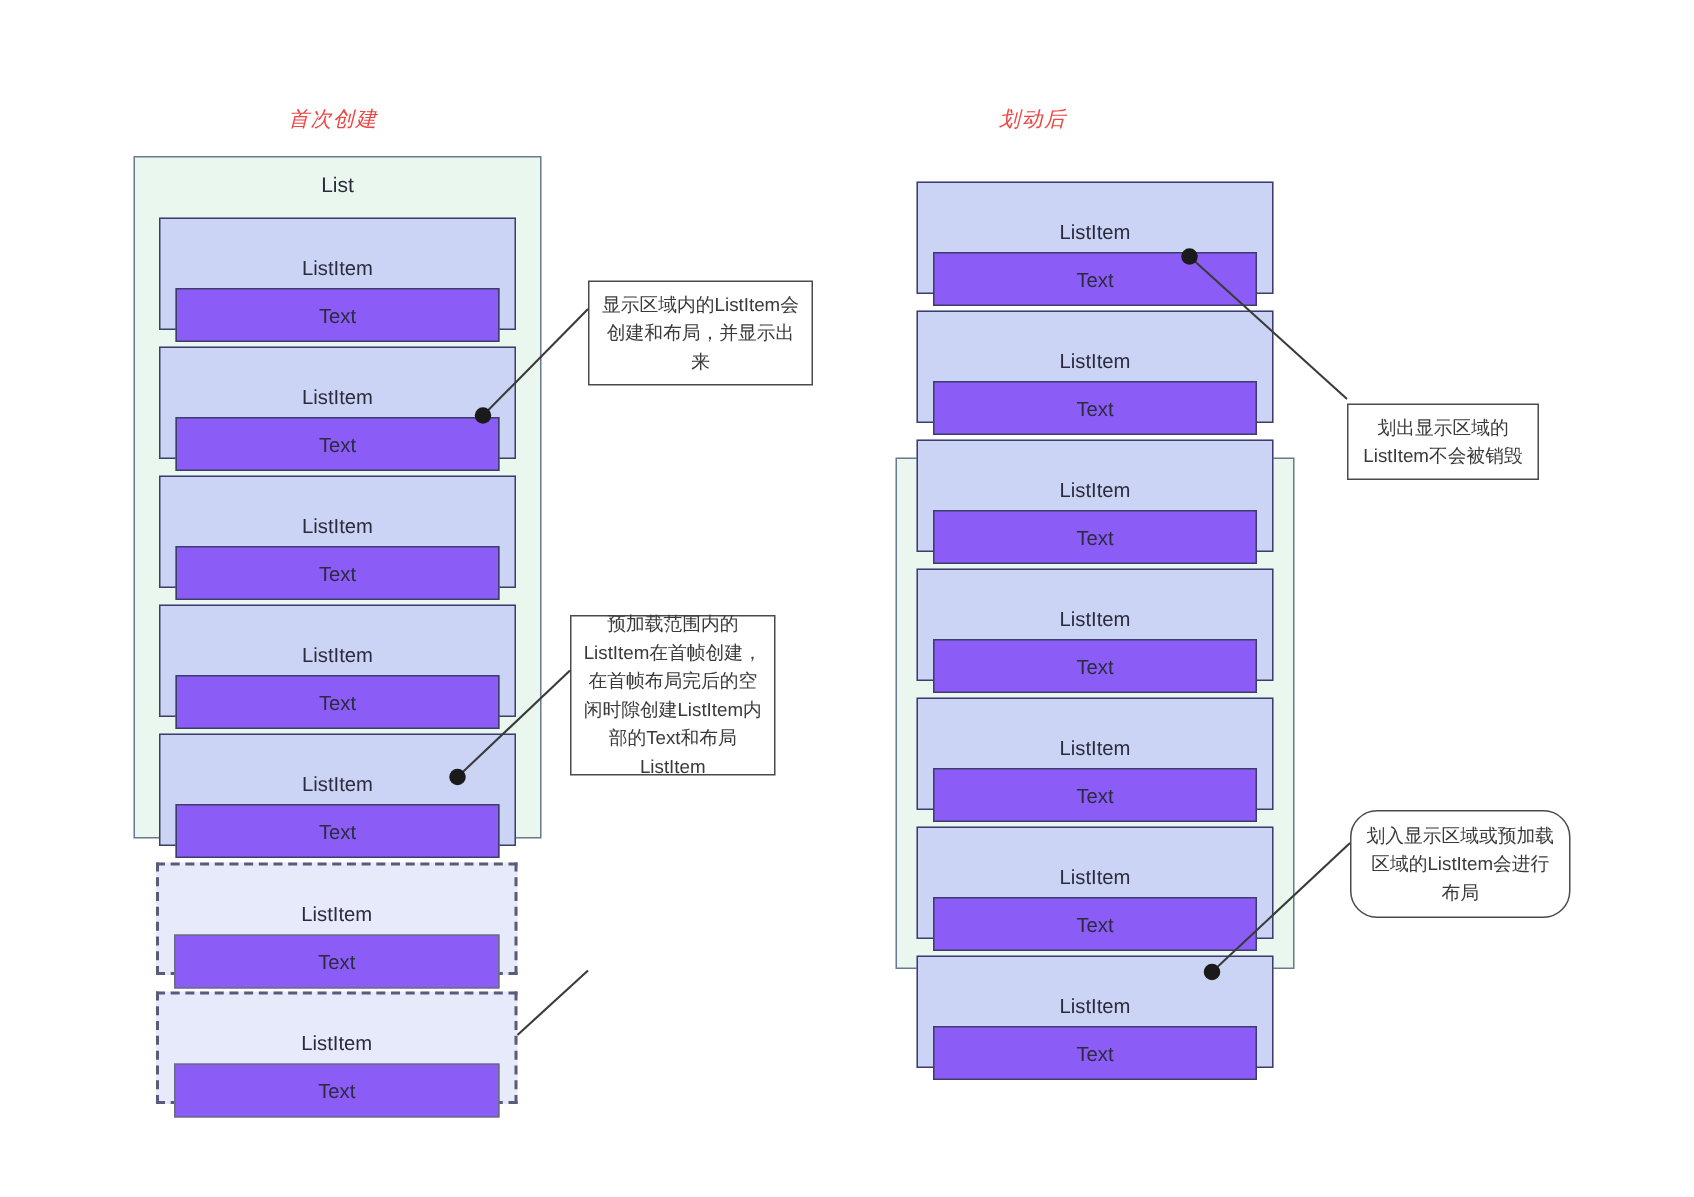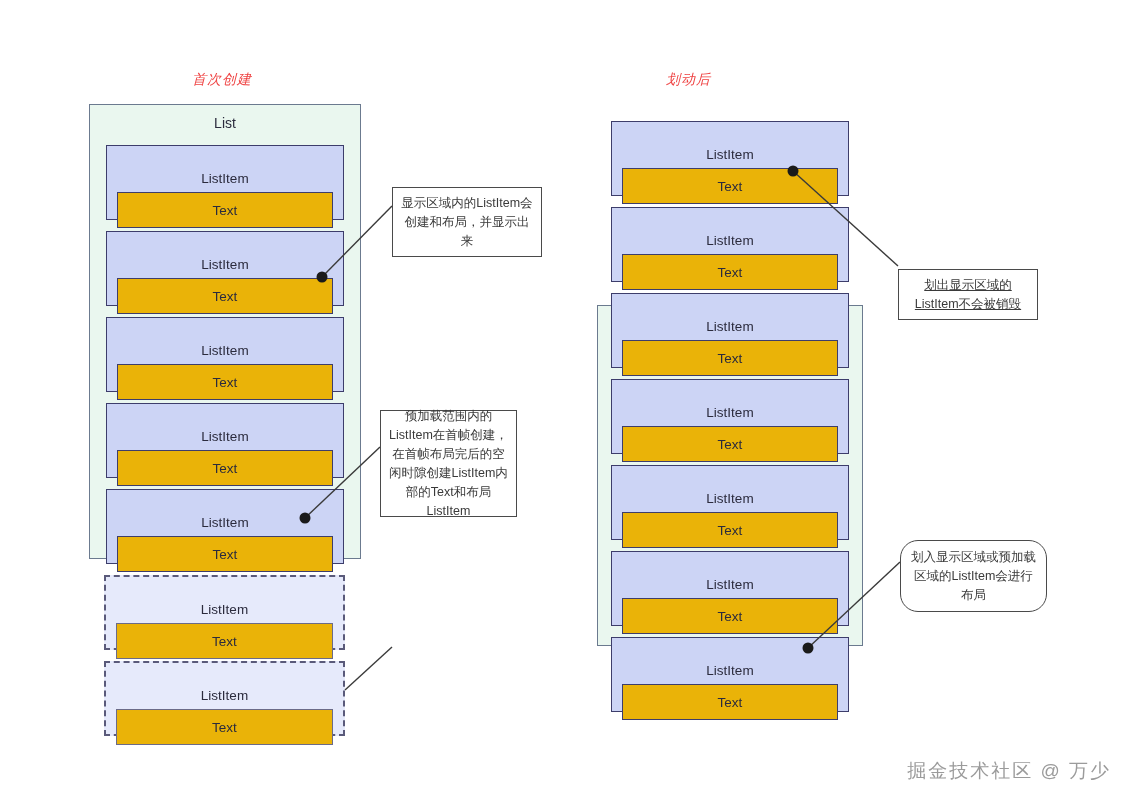--- a/index.html
+++ b/index.html
@@ -72,21 +72,21 @@
     text-align: center;
     font-size: 13.5px;
     color: #2b2b3d;
     line-height: 20px;
     margin-bottom: 3px;
   }
   .text-box {
     box-sizing: border-box;
     margin: 0 10px;
     height: 36px;
-    background: #eab308;
+    background: #8b5cf6;
     border: 1.5px solid #3d3d6b;
     display: flex;
     align-items: center;
     justify-content: center;
     font-size: 13.5px;
     color: #2b2b3d;
   }
   .list-item.ghost .text-box {
     border: 1.5px solid #6b6b88;
   }
@@ -226,19 +226,18 @@
 
     <line x1="808" y1="648" x2="900" y2="562" stroke="#3a3a3a" stroke-width="1.4"></line>
     <circle cx="808" cy="648" r="5.5" fill="#1a1a1a"></circle>
   </svg>
 
   <div class="callout" id="callout-visible" style="left:392px; top:171px; width:150px; height:70px;">显示区域内的ListItem会创建和布局，并显示出来</div>
 
   <div class="callout" id="callout-preload-in" style="left:380px; top:394px; width:137px; height:107px; text-align:center;">预加载范围内的ListItem在首帧创建，在首帧布局完后的空闲时隙创建ListItem内部的Text和布局ListItem</div>
 
 
-  <div class="callout" id="callout-scroll-out" style="left:898px; top:253px; width:140px; height:51px;text-decoration:underline;">划出显示区域的ListItem不会被销毁</div>
+  <div class="callout" id="callout-scroll-out" style="left:898px; top:253px; width:128px; height:51px;">划出显示区域的ListItem不会被销毁</div>
 
   <div class="callout" id="callout-scroll-in" style="left:900px; top:524px; width:147px; height:72px;border-radius:18px;">划入显示区域或预加载区域的ListItem会进行布局</div>
 
-  <div id="watermark">掘金技术社区 @ 万少</div>
 
 </div>
 
 </body></html>

